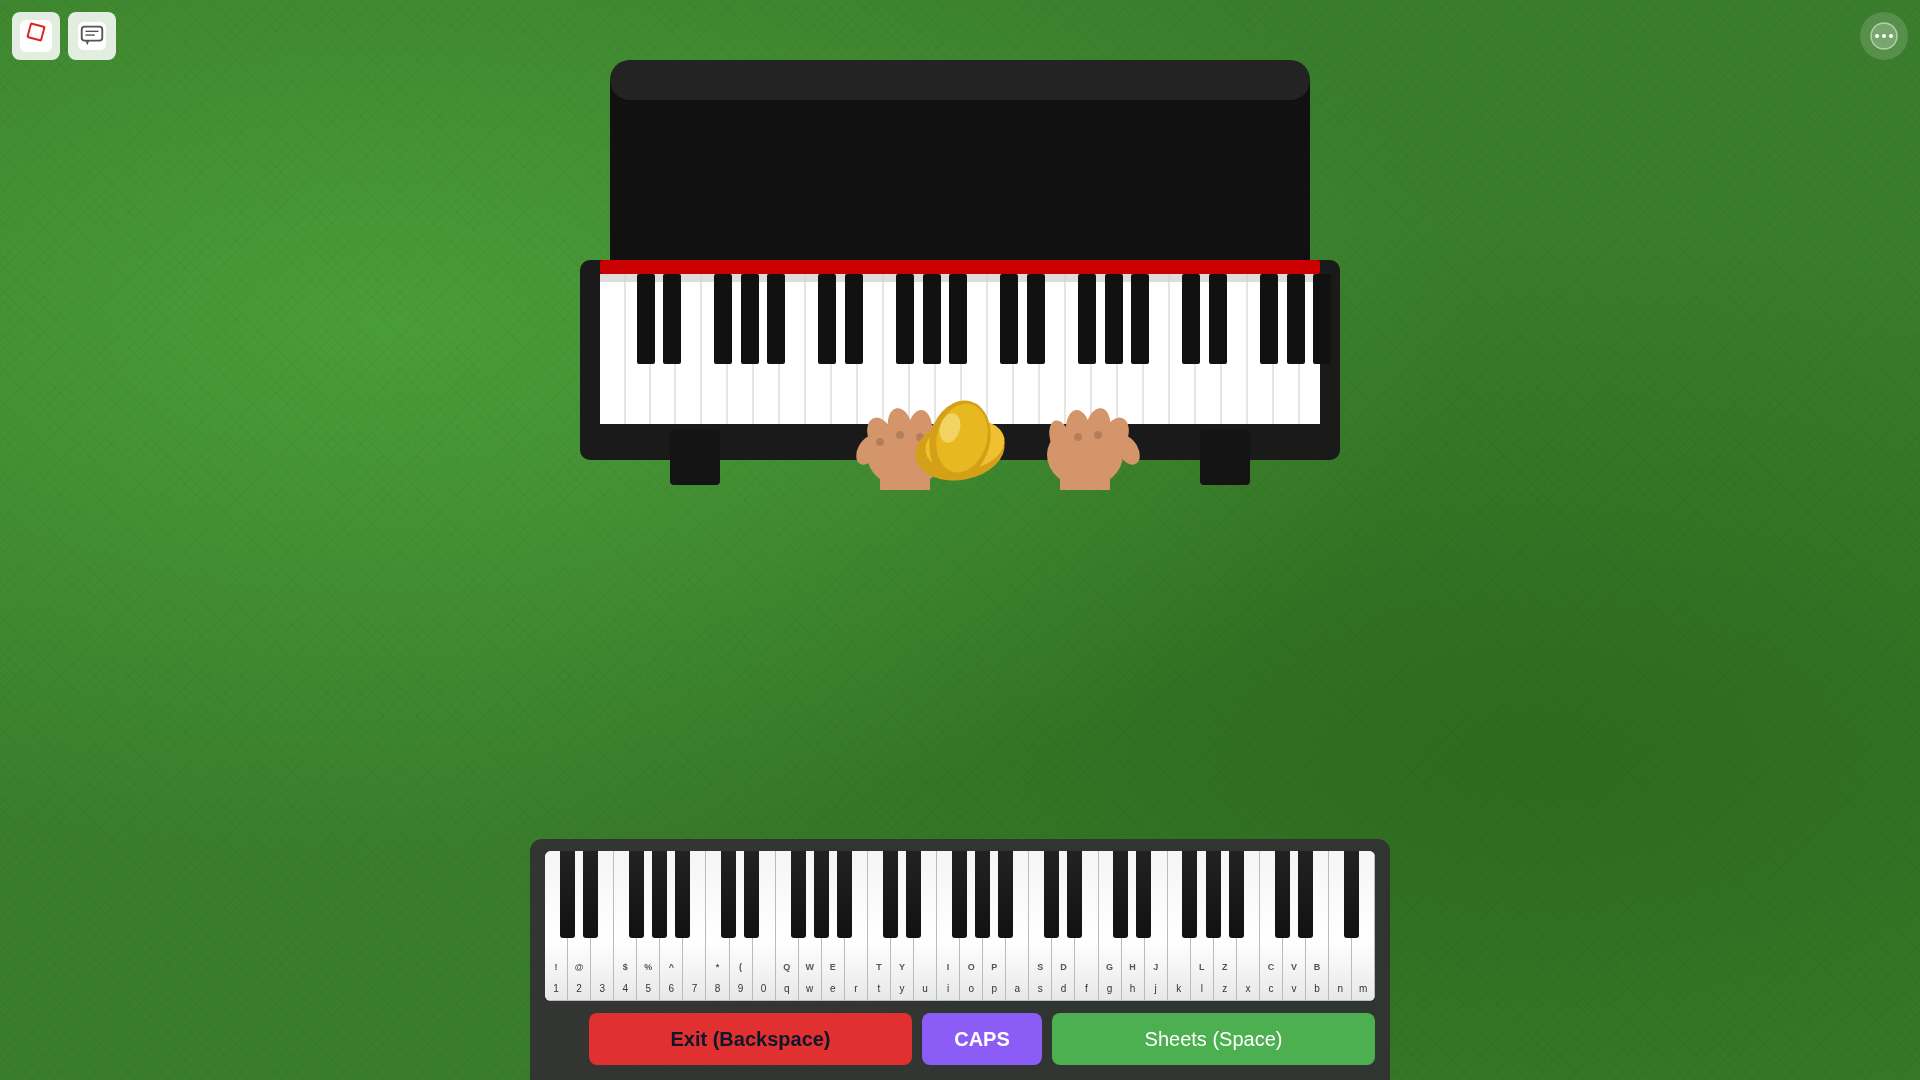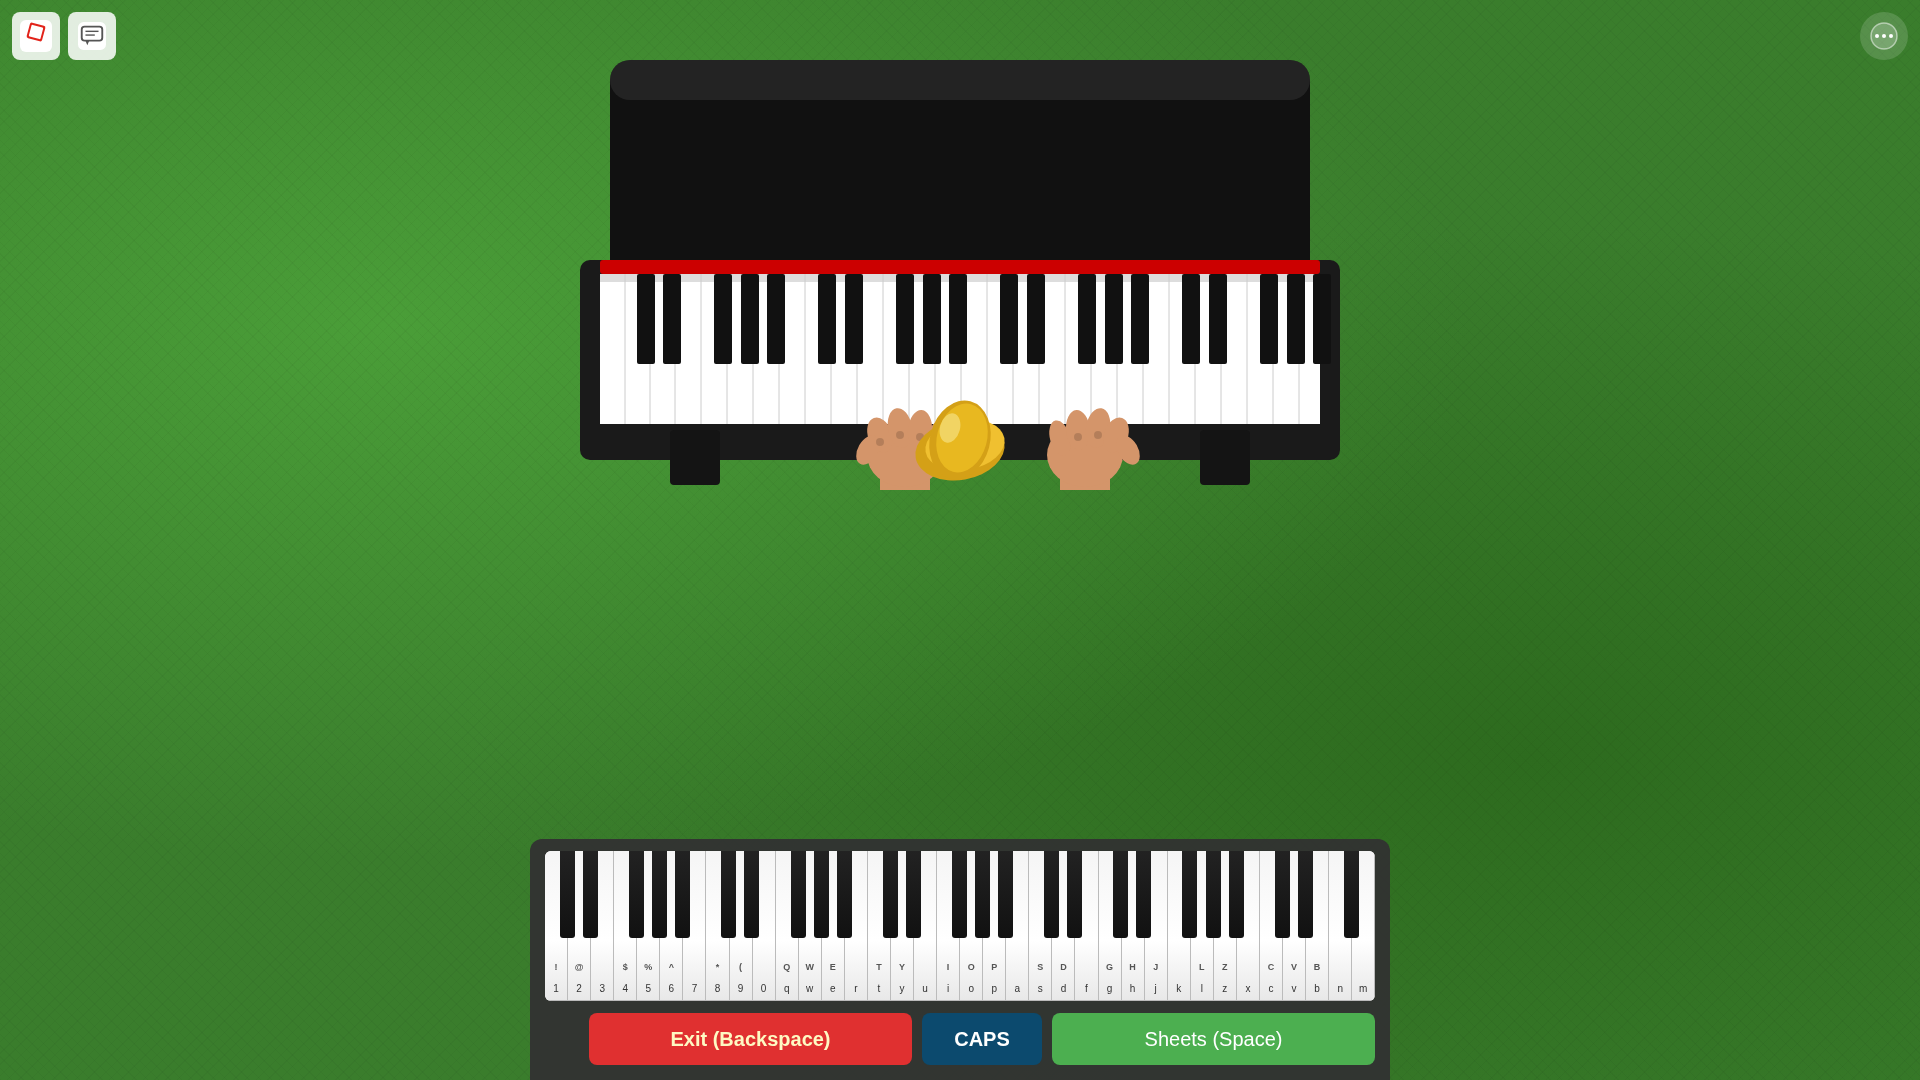--- a/index.html
+++ b/index.html
@@ -171,34 +171,34 @@
       gap: 10px;
       align-items: center;
     }
 
     #exit-button {
       flex: 1;
       height: 52px;
       background: #e03030;
       border: none;
       border-radius: 8px;
-      color: #fef9c3;
+      color: #0f172a;
       font-size: 20px;
       font-weight: bold;
       cursor: pointer;
       display: flex;
       align-items: center;
       justify-content: center;
       margin-left: 44px;
     }
 
     #caps-button {
       width: 120px;
       height: 52px;
-      background: #0c4a6e;
+      background: #8b5cf6;
       border: none;
       border-radius: 8px;
       color: white;
       font-size: 20px;
       font-weight: bold;
       cursor: pointer;
       display: flex;
       align-items: center;
       justify-content: center;
     }

